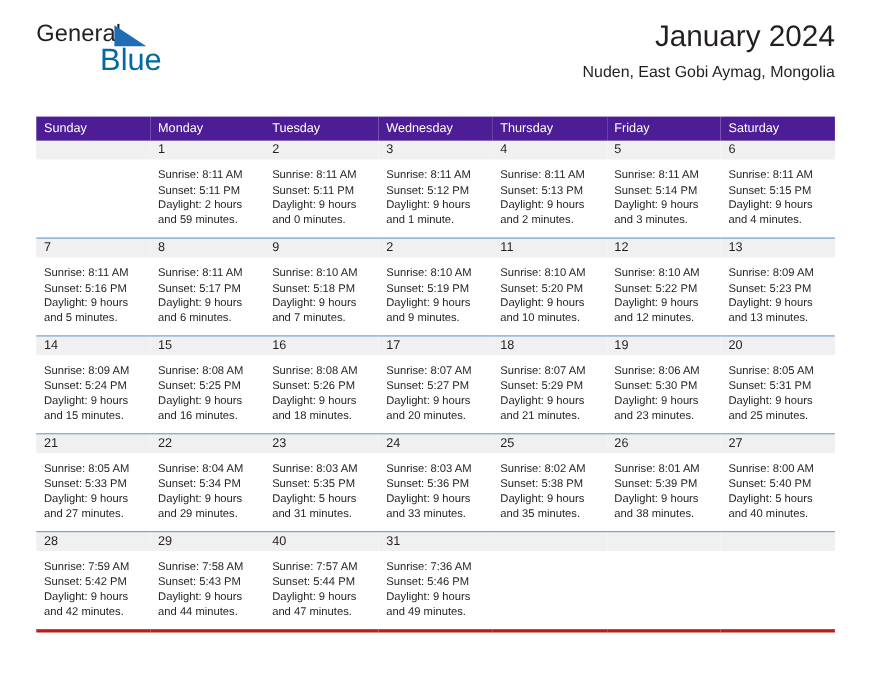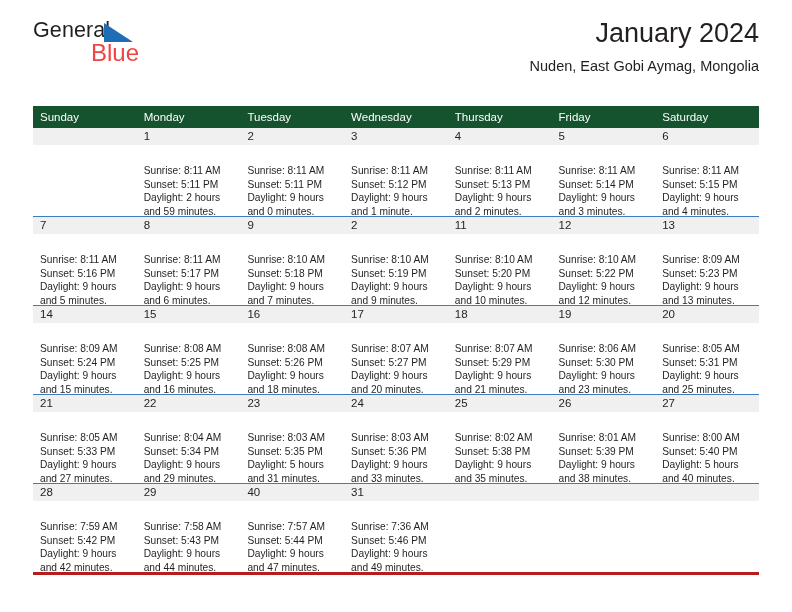--- a/index.html
+++ b/index.html
@@ -53,22 +53,22 @@
     top: 5px;
     width: 0;
     height: 0;
     border-left: 29px solid #1f6db5;
     border-top: 19px solid transparent;
   }
   .logo-blue {
     position: absolute;
     left: 58px;
     top: 21px;
-    font-size: 24px;
-    color: #ef4444;
+    font-size: 28px;
+    color: #0369a1;
     font-family: "Liberation Sans", sans-serif;
   }
 
   .title-block {
     position: absolute;
     right: 0;
     top: 0;
     text-align: right;
   }
   .cal-title {
@@ -92,21 +92,21 @@
     position: absolute;
     left: 33px;
     top: 106px;
     width: 726px;
     border-collapse: collapse;
     table-layout: fixed;
   }
   .calendar col { width: 103.71px; }
 
   .calendar thead th {
-    background: #14532d;
+    background: #4c1d95;
     color: #ffffff;
     font-size: 11.5px;
     font-weight: normal;
     text-align: left;
     padding: 5px 0 5px 7px;
     height: 20px;
     box-sizing: border-box;
   }
 
   .week-row td {
@@ -129,21 +129,21 @@
     background: #f0f0f0;
     height: 17px;
     line-height: 17px;
     padding-left: 7px;
     font-size: 11.5px;
     color: #231f20;
     box-sizing: border-box;
   }
   .cell.empty .cell-daynum { background: #f0f0f0; }
   .cell-body {
-    padding: 19px 5px 0 7px;
+    padding: 8px 5px 0 7px;
     font-size: 10.2px;
     line-height: 13.6px;
     color: #231f20;
   }
   .cell-body div { white-space: nowrap; }
   .cell-body .daylight-wrap { white-space: normal; }
 </style>
 </head>
 <body>
 

